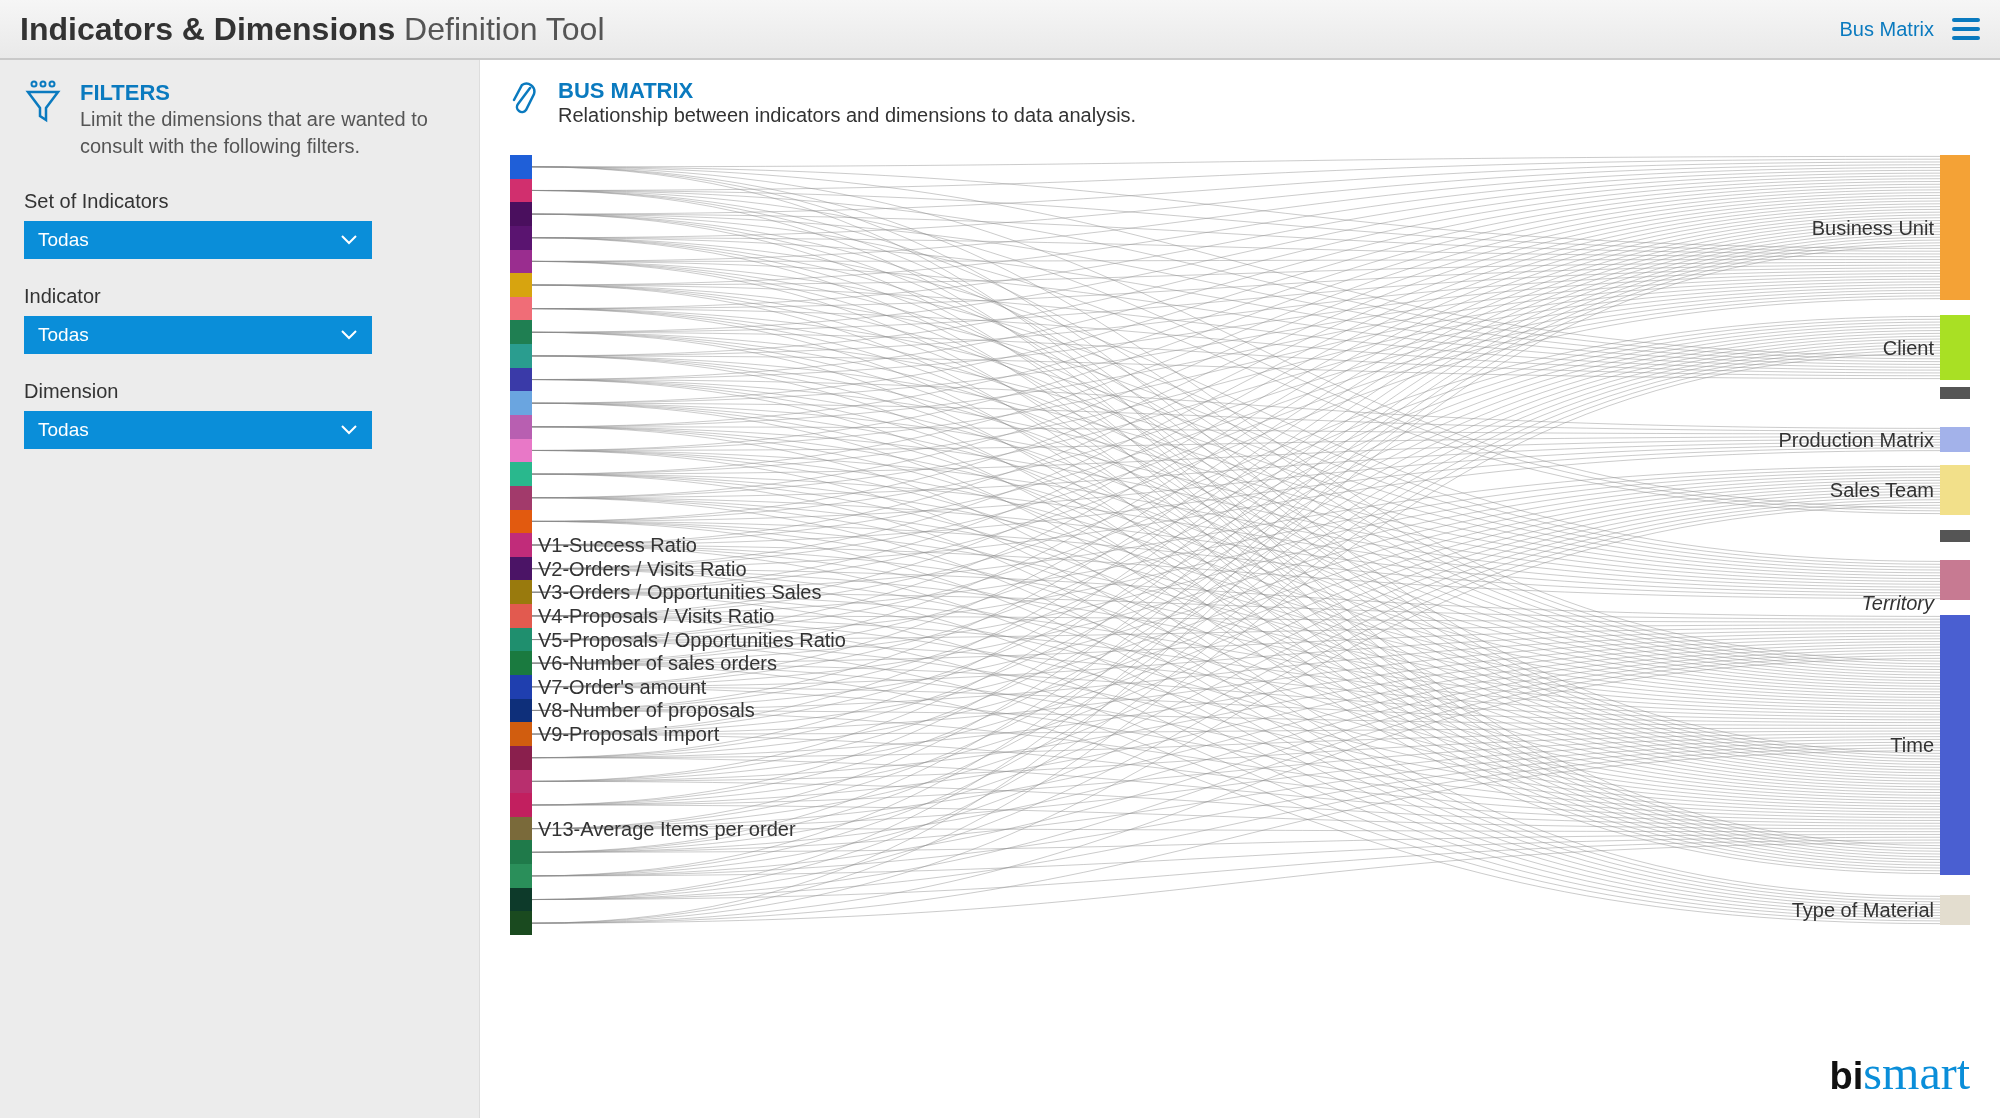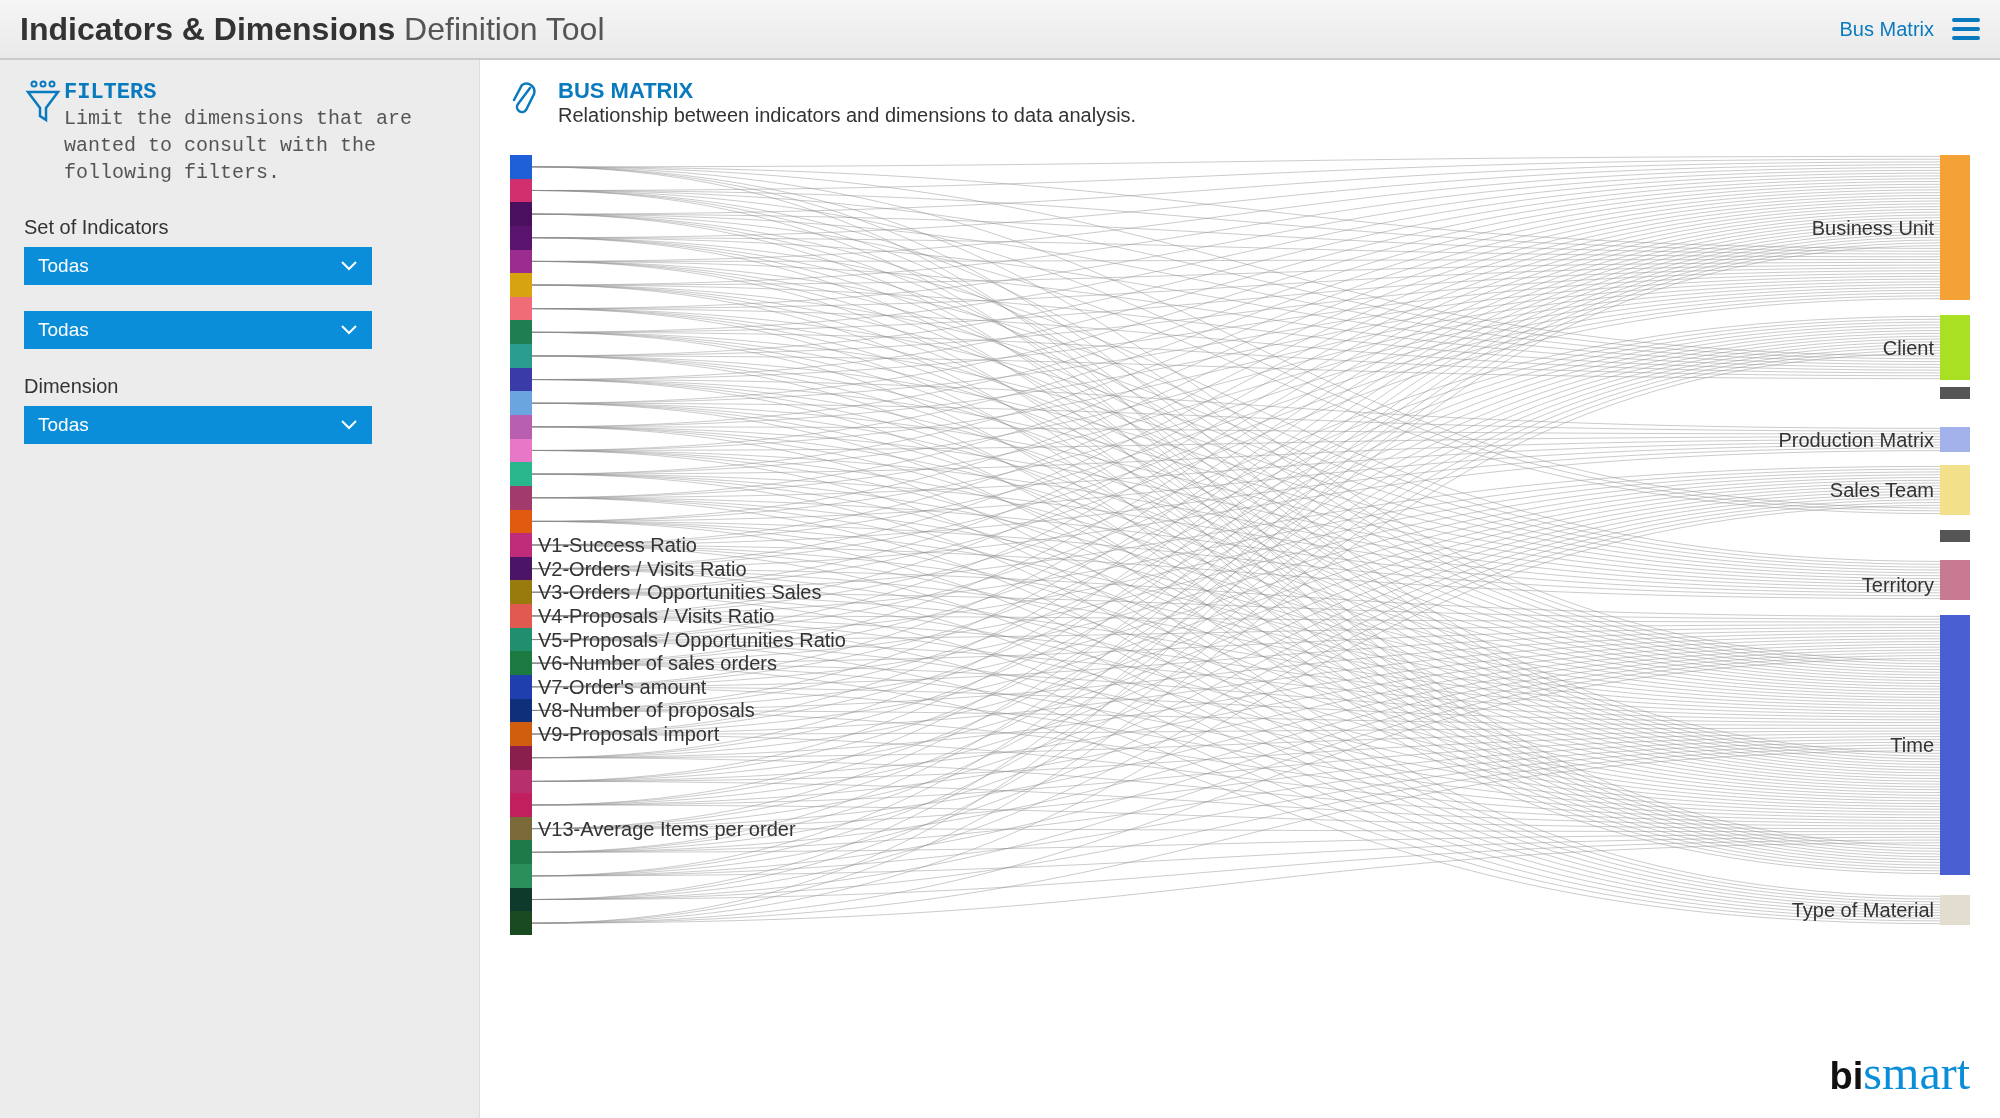--- a/index.html
+++ b/index.html
@@ -7,21 +7,21 @@
   .topbar{height:58px;background:linear-gradient(#f6f6f6,#e9e9e9);border-bottom:2px solid #c9c9c9;display:flex;align-items:center;justify-content:space-between;padding:0 20px;gap:48px;}
   .title-block{font-size:32px;}
   .title-bold{font-weight:700;}
   .title-light{font-weight:400;color:#555;}
   .topbar-right{display:flex;align-items:center;gap:18px;}
   .busmatrix-link{color:#0a7abf;font-size:20px;}
   .hamburger{display:flex;flex-direction:column;gap:5px;cursor:pointer;}
   .hamburger span{display:block;width:28px;height:4px;background:#0a7abf;border-radius:2px;}
   .body-row{display:flex;height:calc(1118px - 58px);}
   .sidebar{width:480px;background:#ececec;padding:20px 24px;box-sizing:border-box;border-right:1px solid #ddd;}
-  .sidebar-header{display:flex;margin-bottom:30px;font-family:Liberation Mono, monospace;}
+  .sidebar-header{display:flex;gap:16px;margin-bottom:30px;}
   .filter-icon{color:#0a7abf;flex:0 0 40px;}
   .sidebar-title{color:#0a7abf;font-weight:700;font-size:22px;}
   .sidebar-desc{color:#555;font-size:20px;line-height:1.35;}
   .filter-group{margin-top:26px;}
   .filter-label{font-size:20px;color:#333;margin-bottom:8px;}
   .dropdown{background:#0a8ed9;color:#fff;height:38px;display:flex;align-items:center;justify-content:space-between;padding:0 14px;font-size:19px;cursor:pointer;width:320px;}
   .chevron{margin-left:auto;}
   .main{flex:1;position:relative;padding:18px 30px 0 30px;box-sizing:border-box;}
   .main-header{display:flex;gap:18px;}
   .paperclip{color:#0a7abf;flex:0 0 30px;margin-top:4px;}
@@ -79,20 +79,21 @@
           <div class="filter-group">
             <div class="filter-label">Set of Indicators</div>
             <div class="dropdown">
               <span>Todas</span>
               <span class="chevron"><svg width="18" height="12" viewBox="0 0 18 12">
                   <path d="M2 2 L9 9 L16 2" fill="none" stroke="#fff" stroke-width="2"></path>
                 </svg></span>
             </div>
           </div>
           <div class="filter-group">
+            <div class="filter-label">Indicator</div>
             <div class="dropdown">
               <span>Todas</span>
               <span class="chevron"><svg width="18" height="12" viewBox="0 0 18 12">
                   <path d="M2 2 L9 9 L16 2" fill="none" stroke="#fff" stroke-width="2"></path>
                 </svg></span>
             </div>
           </div>
           <div class="filter-group">
             <div class="filter-label">Dimension</div>
             <div class="dropdown">
@@ -391,21 +392,21 @@
             <div class="r-label" style="top: 72.5px;">Business Unit</div>
             <div class="r-block" style="top: 160px; height: 65px; background: rgb(169, 224, 36);"></div>
             <div class="r-label" style="top: 192.5px;">Client</div>
             <div class="r-block" style="top: 232px; height: 12px; background: rgb(85, 85, 85);"></div>
             <div class="r-block" style="top: 272px; height: 25px; background: rgb(163, 178, 234);"></div>
             <div class="r-label" style="top: 284.5px;">Production Matrix</div>
             <div class="r-block" style="top: 310px; height: 50px; background: rgb(242, 224, 138);"></div>
             <div class="r-label" style="top: 335px;">Sales Team</div>
             <div class="r-block" style="top: 375px; height: 12px; background: rgb(85, 85, 85);"></div>
             <div class="r-block" style="top: 405px; height: 40px; background: rgb(199, 122, 146);"></div>
-            <div class="r-label" style="top: 430px;">Territory</div>
+            <div class="r-label" style="top: 448px; font-style: italic;">Territory</div>
             <div class="r-block" style="top: 460px; height: 260px; background: rgb(74, 95, 209);"></div>
             <div class="r-label" style="top: 590px;">Time</div>
             <div class="r-block" style="top: 740px; height: 30px; background: rgb(227, 221, 207);"></div>
             <div class="r-label" style="top: 755px;">Type of Material</div>
           </div>
       </div>
 
       <div class="logo">
         <span class="bi">bi</span><span class="smart">smart</span>
       </div>

